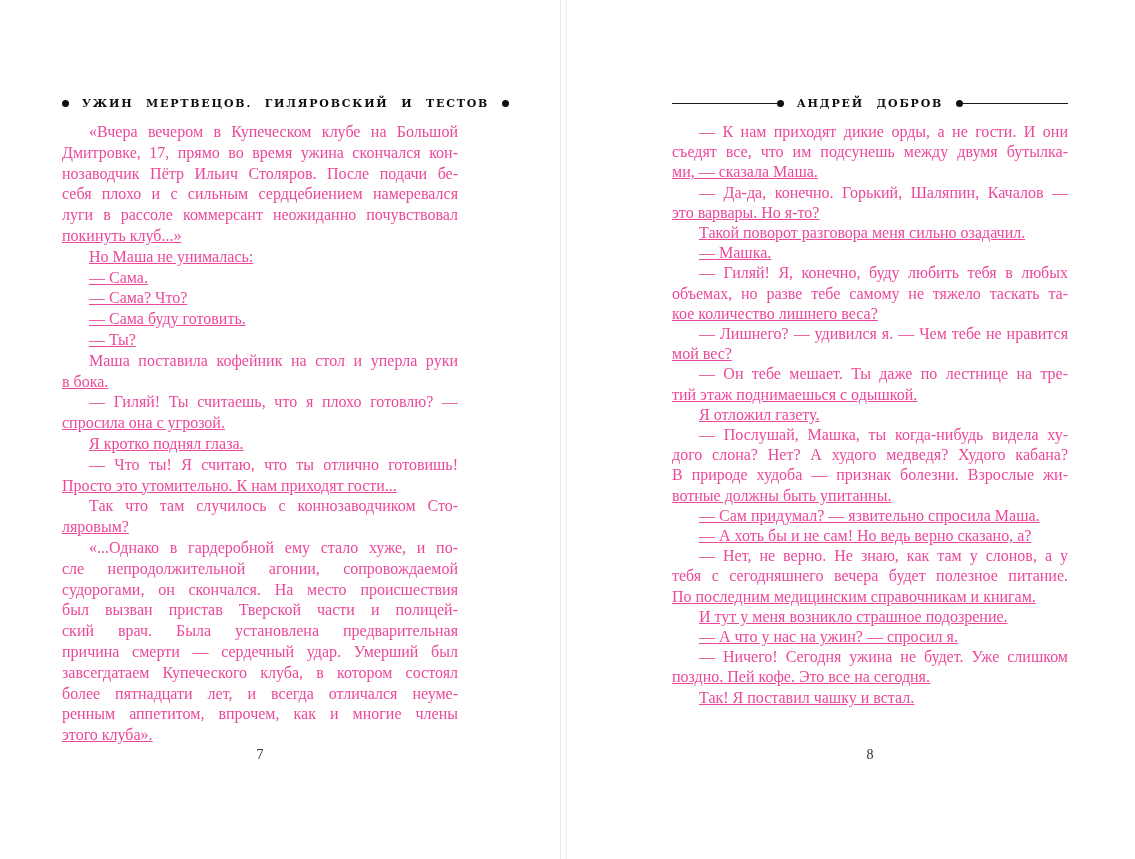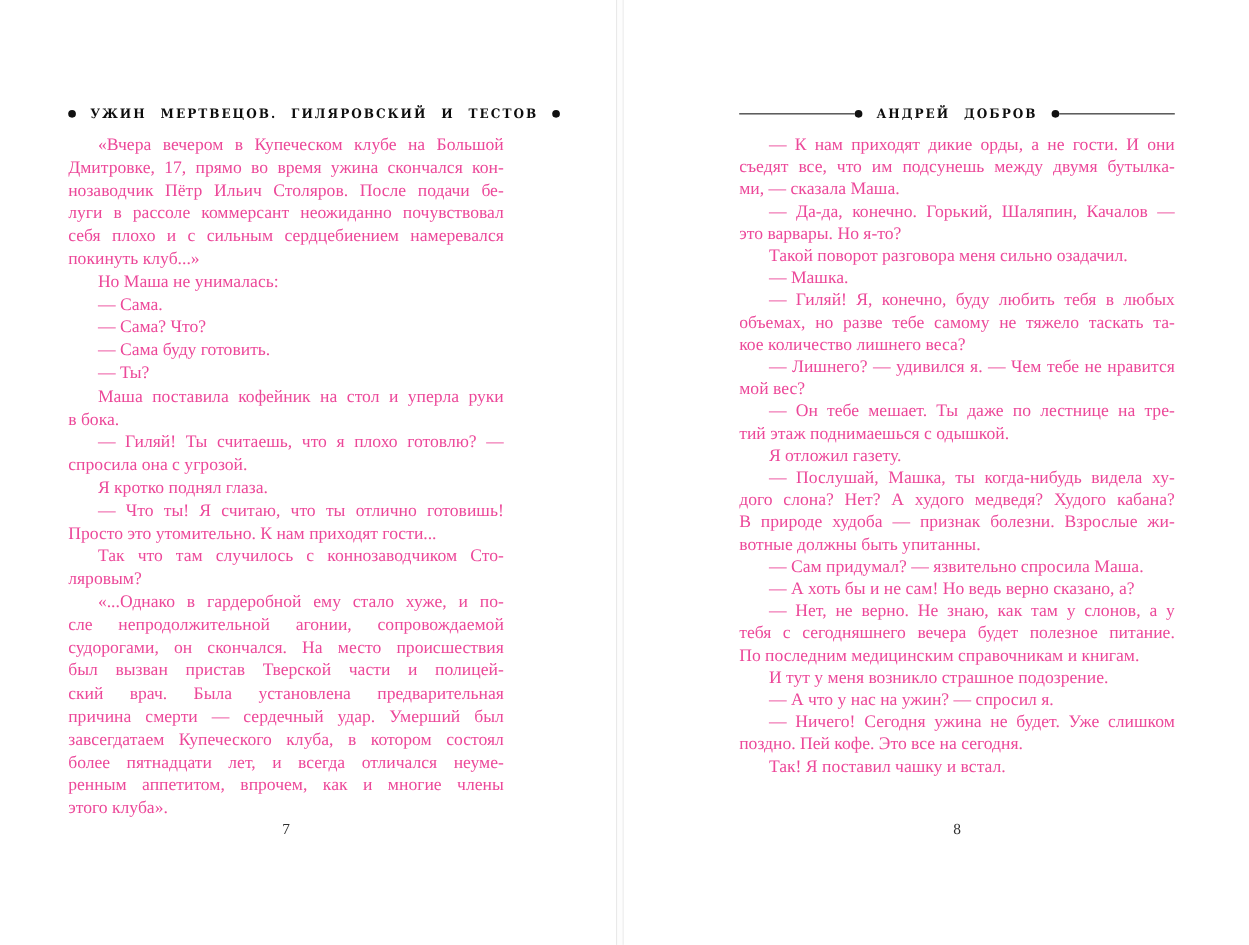--- a/index.html
+++ b/index.html
@@ -17,21 +17,21 @@
   .rule{flex:1 1 auto;height:1.5px;background:#1a1a1a;}
   .bullet{flex:0 0 auto;width:7px;height:7px;border-radius:50%;background:#111;}
   .head-label{flex:0 0 auto;padding:0 13px;font-family:"DejaVu Serif", serif;font-weight:bold;
               font-size:11px;letter-spacing:1.8px;word-spacing:7px;color:#0d0d0d;
               white-space:nowrap;transform:scaleY(1.08);}
   .textblock{position:absolute;top:122px;left:0;width:396px;color:#ec4899;font-size:16px;}
   .line{text-align:justify;text-align-last:justify;overflow:hidden;}
   .page-left .line{line-height:20.8px;}
   .page-right .line{line-height:20.2px;}
   .line.first{padding-left:27px;}
-  .line.last{text-align-last:left;}
+  .line.last{text-align-last:left;text-decoration:underline;}
   .pageno{position:absolute;top:747px;left:0;width:396px;text-align:center;
           font-size:14px;color:#2e2e2e;}
 </style>
 </head>
 <body>
 
 <div class="spread">
 
   <div class="page page-left">
     <div class="textcol">
@@ -39,22 +39,22 @@
         <span class="rule"></span>
         <span class="bullet"></span>
         <span class="head-label">УЖИН МЕРТВЕЦОВ. ГИЛЯРОВСКИЙ И ТЕСТОВ</span>
         <span class="bullet"></span>
         <span class="rule"></span>
       </div>
       <div class="textblock">
           <div class="line first">«Вчера вечером в Купеческом клубе на Большой</div>
           <div class="line">Дмитровке, 17, прямо во время ужина скончался кон-</div>
           <div class="line">нозаводчик Пётр Ильич Столяров. После подачи бе-</div>
+          <div class="line">себя плохо и с сильным сердцебиением намеревался</div>
           <div class="line">луги в рассоле коммерсант неожиданно почувствовал</div>
-          <div class="line">себя плохо и с сильным сердцебиением намеревался</div>
           <div class="line last">покинуть клуб...»</div>
           <div class="line first last">Но Маша не унималась:</div>
           <div class="line first last">— Сама.</div>
           <div class="line first last">— Сама? Что?</div>
           <div class="line first last">— Сама буду готовить.</div>
           <div class="line first last">— Ты?</div>
           <div class="line first">Маша поставила кофейник на стол и уперла руки</div>
           <div class="line last">в бока.</div>
           <div class="line first">— Гиляй! Ты считаешь, что я плохо готовлю? —</div>
           <div class="line last">спросила она с угрозой.</div>

